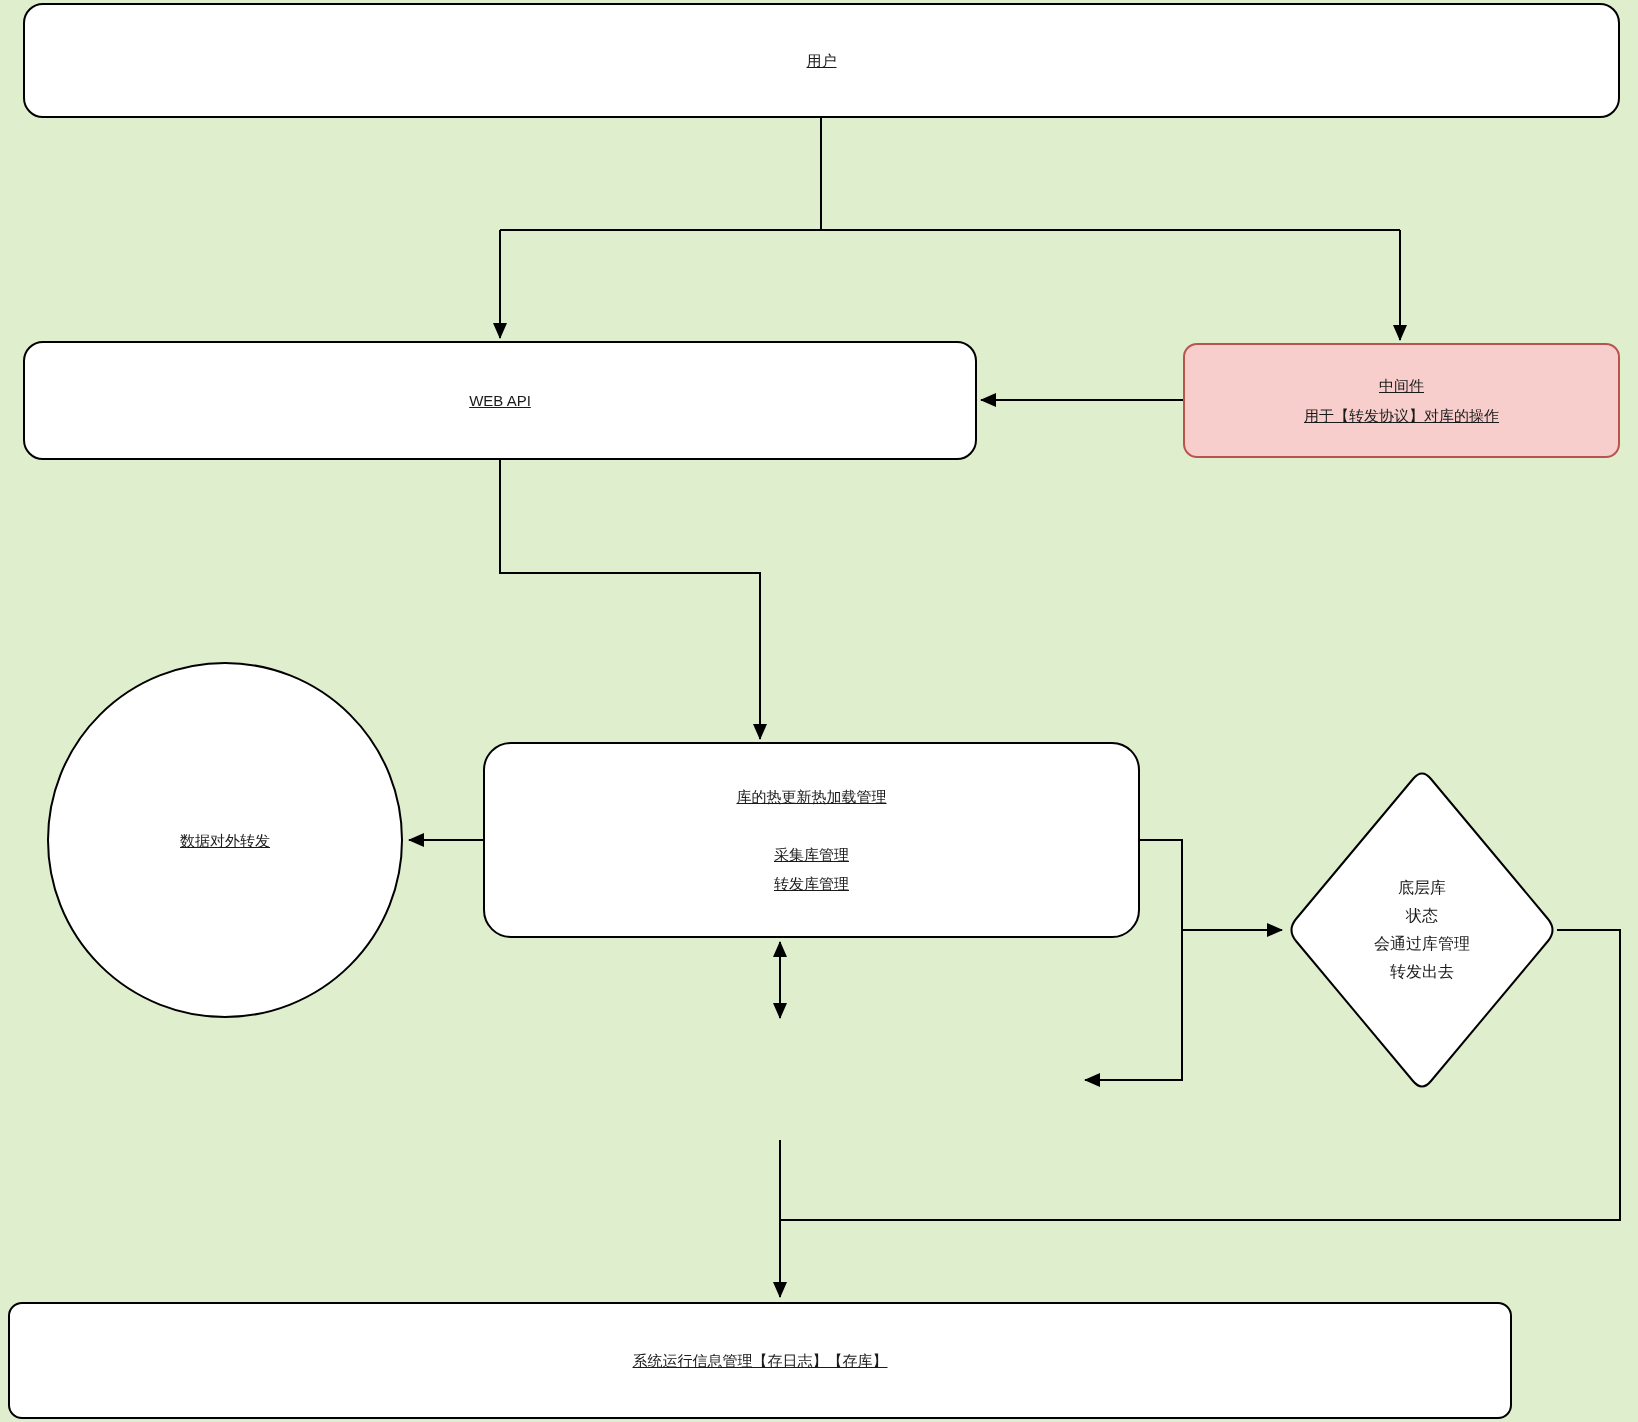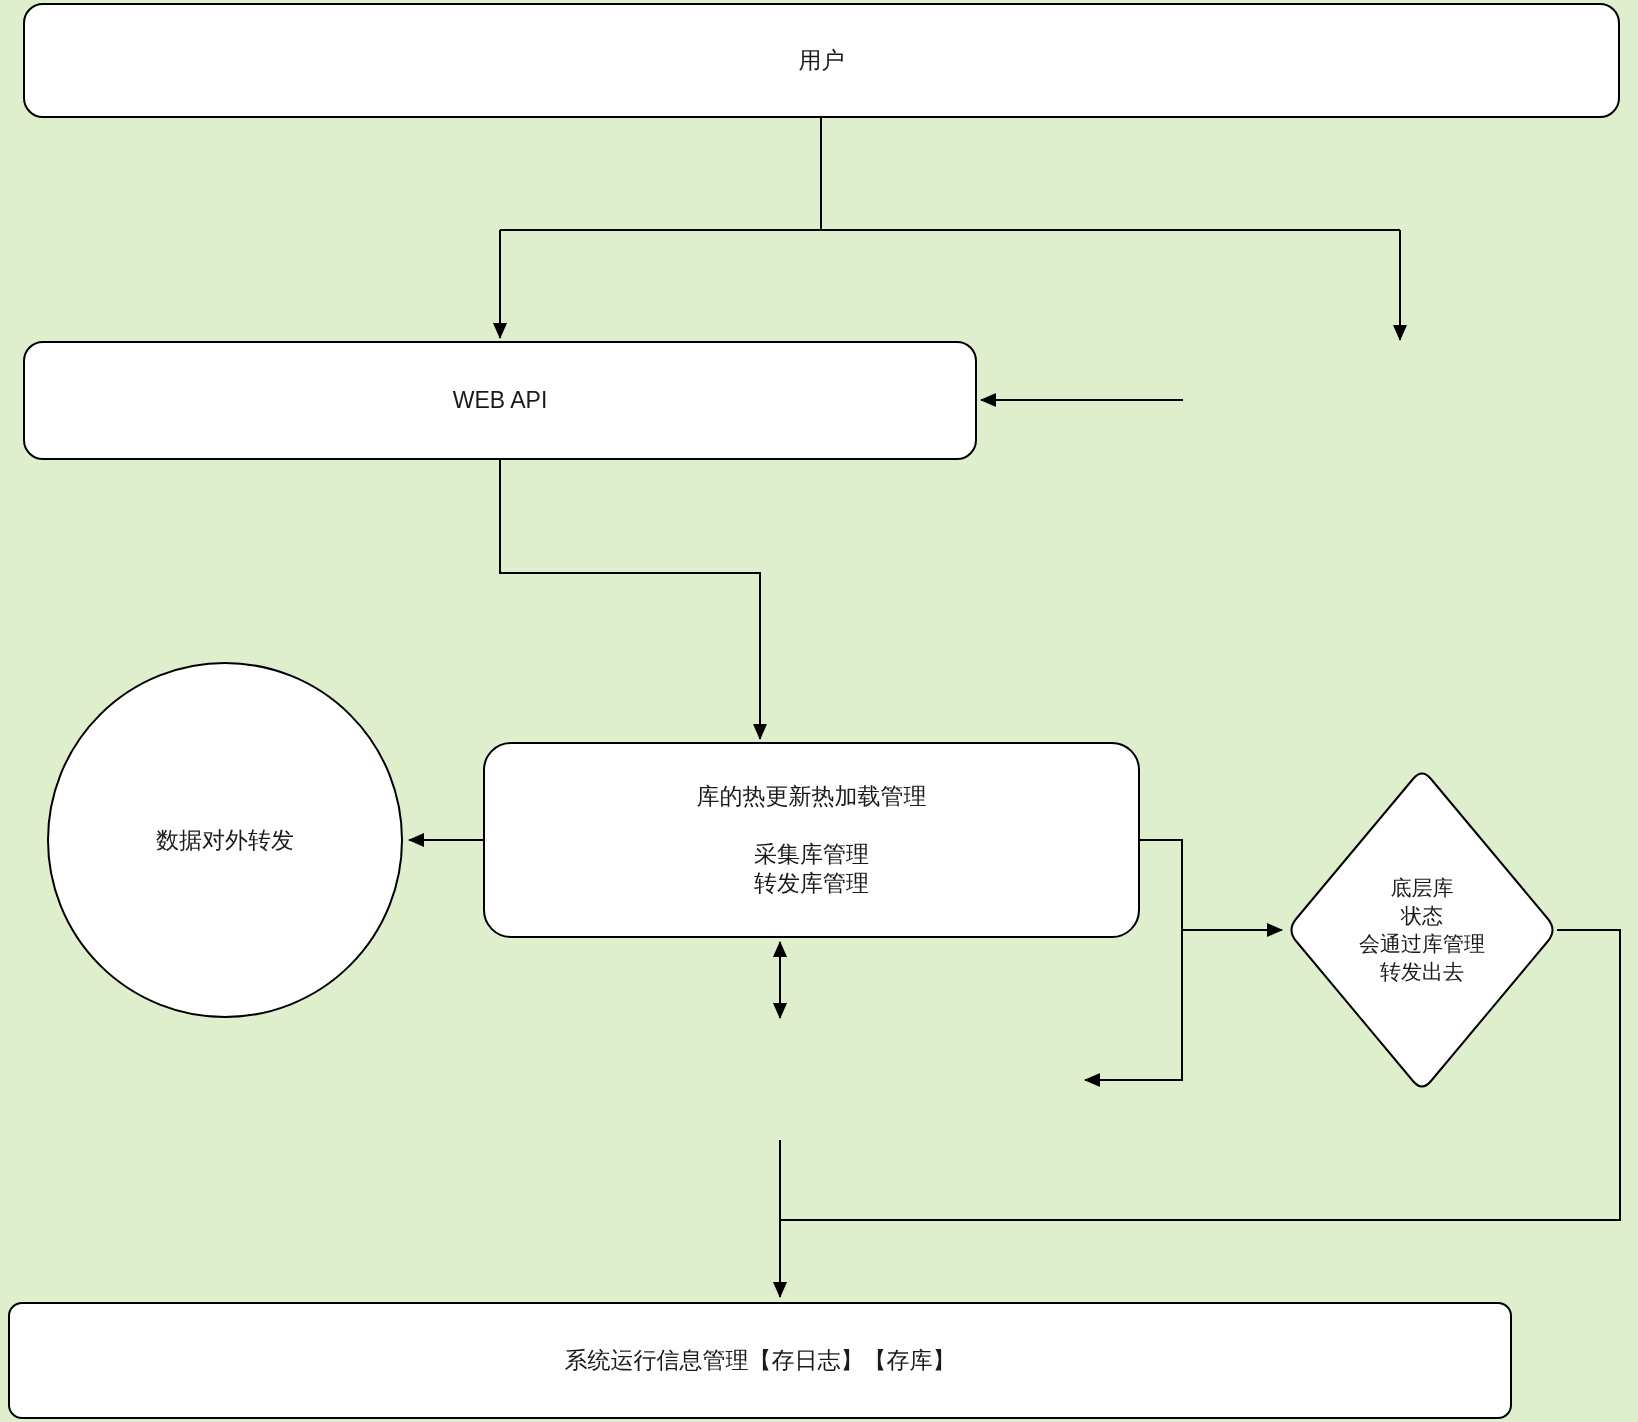--- a/index.html
+++ b/index.html
@@ -11,27 +11,27 @@
   body{background:var(--bg);font-family:"Liberation Sans","DejaVu Sans",sans-serif;}
   #canvas{position:relative;width:1638px;height:1422px;background:var(--bg);overflow:hidden;}
   #edge-layer{position:absolute;left:0;top:0;width:1638px;height:1422px;}
   .edge{fill:none;stroke:var(--stroke);stroke-width:2;}
   .shape{fill:var(--fill);stroke:var(--stroke);stroke-width:2;}
   .node{
     position:absolute;box-sizing:border-box;
     background:var(--fill);border:2px solid var(--stroke);
     display:flex;align-items:center;justify-content:center;
     text-align:center;white-space:pre-line;
-    color:var(--text);font-size:23px;line-height:29px;
+    color:var(--text);font-size:15px;line-height:29px;text-decoration:underline;
   }
   .node.accent{background:var(--accentFill);border-color:var(--accentStroke);line-height:30px;}
   .node.circle{border-radius:50%;text-align:right;}
   .label-only{
     position:absolute;box-sizing:border-box;display:flex;align-items:center;justify-content:center;
-    text-align:center;white-space:pre-line;color:var(--text);font-size:21px;line-height:28px;
+    text-align:center;white-space:pre-line;color:var(--text);font-size:16px;line-height:28px;
   }
   .r20{border-radius:20px;}
   .r14{border-radius:14px;}
   .r28{border-radius:28px;}
 </style>
 </head>
 <body>
 
 <div id="canvas">
 
@@ -63,20 +63,22 @@
     <path class="edge" d="M780,1140 L780,1297" marker-end="url(#arrow)"></path>
 
     <path class="shape" d="M1296,919 L1413,779 Q1422,768 1431,779 L1548,919 Q1557,930 1548,941
              L1431,1081 Q1422,1092 1413,1081 L1296,941 Q1287,930 1296,919 Z"></path>
   </svg>
 
   <div class="node r20" style="left:23px;top:3px;width:1597px;height:115px;">用户</div>
 
   <div class="node r20" style="left:23px;top:341px;width:954px;height:119px;">WEB API</div>
 
+  <div class="node accent r14" style="left:1183px;top:343px;width:437px;height:115px;">中间件
+用于【转发协议】对库的操作</div>
 
   <div class="node circle" style="left:47px;top:662px;width:356px;height:356px;">数据对外转发</div>
 
   <div class="node r28" style="left:483px;top:742px;width:657px;height:196px;">库的热更新热加载管理
 
 采集库管理
 转发库管理</div>
 
 
   <div class="label-only" style="left:1292px;top:872px;width:260px;height:116px;">底层库

